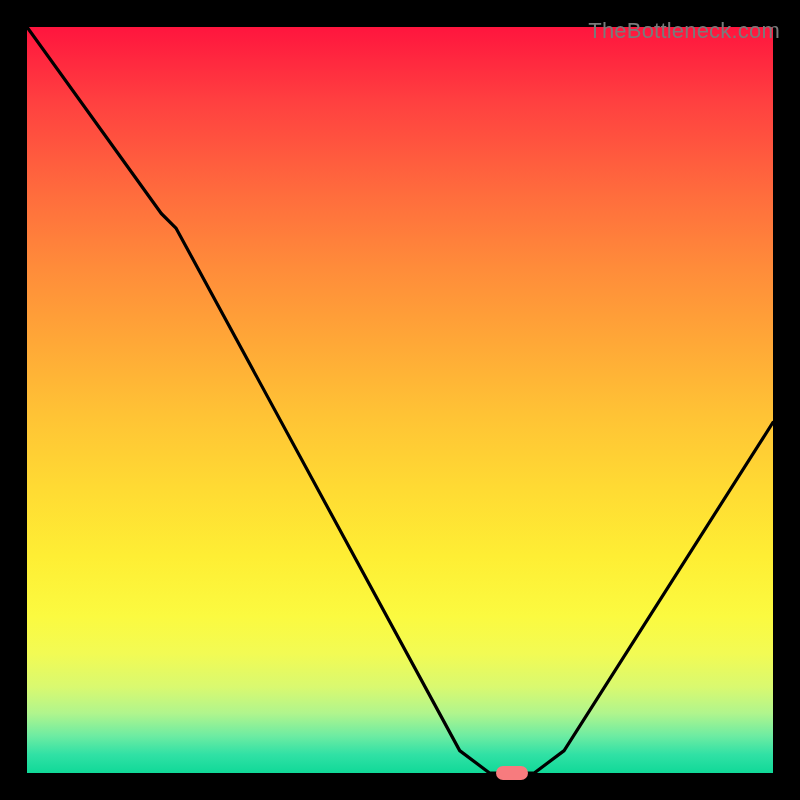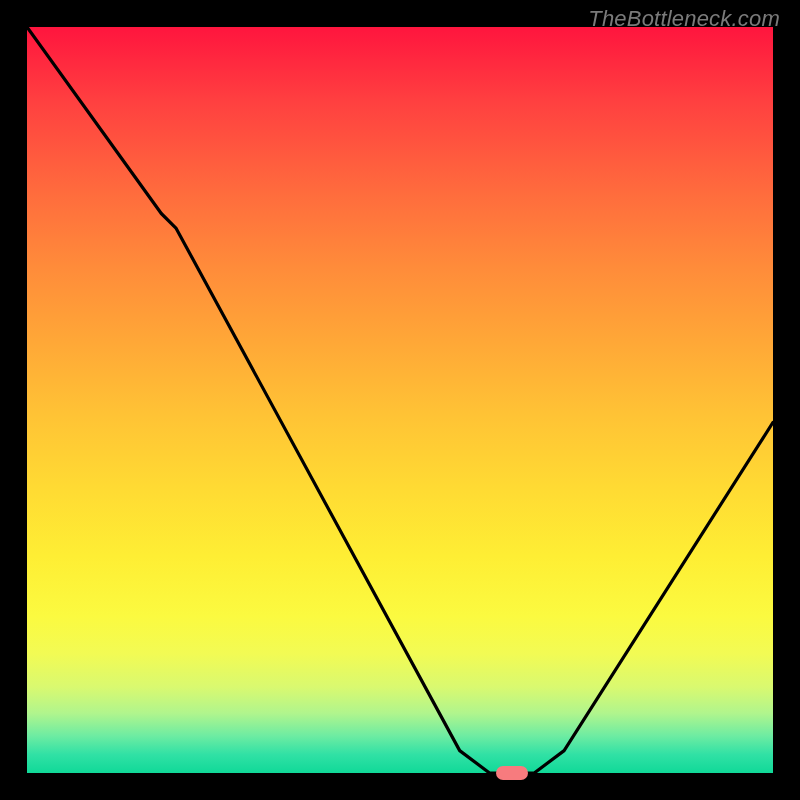--- a/index.html
+++ b/index.html
@@ -6,27 +6,26 @@
     margin: 0;
     padding: 0;
     width: 800px;
     height: 800px;
     background: #000;
     position: relative;
     font-family: Arial, sans-serif;
   }
   .watermark {
     position: absolute;
-    top: 6px;
+    top: 18px;
     right: 20px;
     color: #7a7a7a;
     font-size: 22px;
     letter-spacing: 0.2px;
     z-index: 10;
-    font-style: italic;
   }
   .plot-area {
     position: absolute;
     left: 27px;
     top: 27px;
     width: 746px;
     height: 746px;
     background: linear-gradient(to bottom,
       #ff153e 0%,
       #ff4040 10%,

